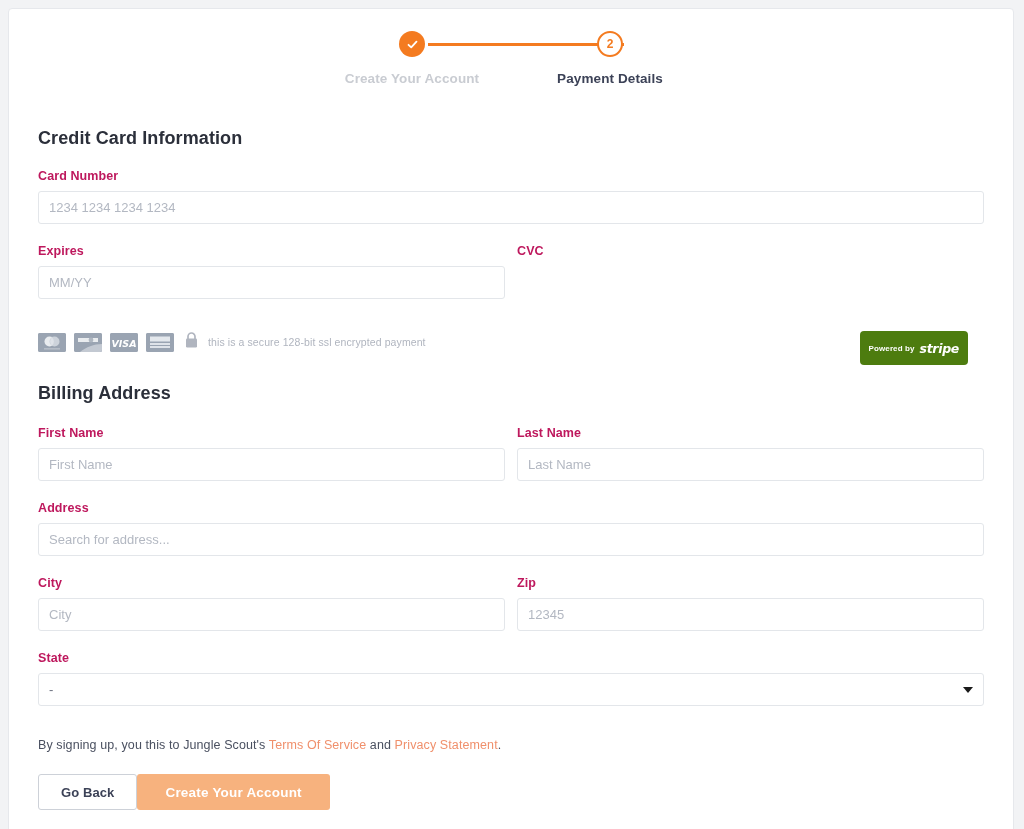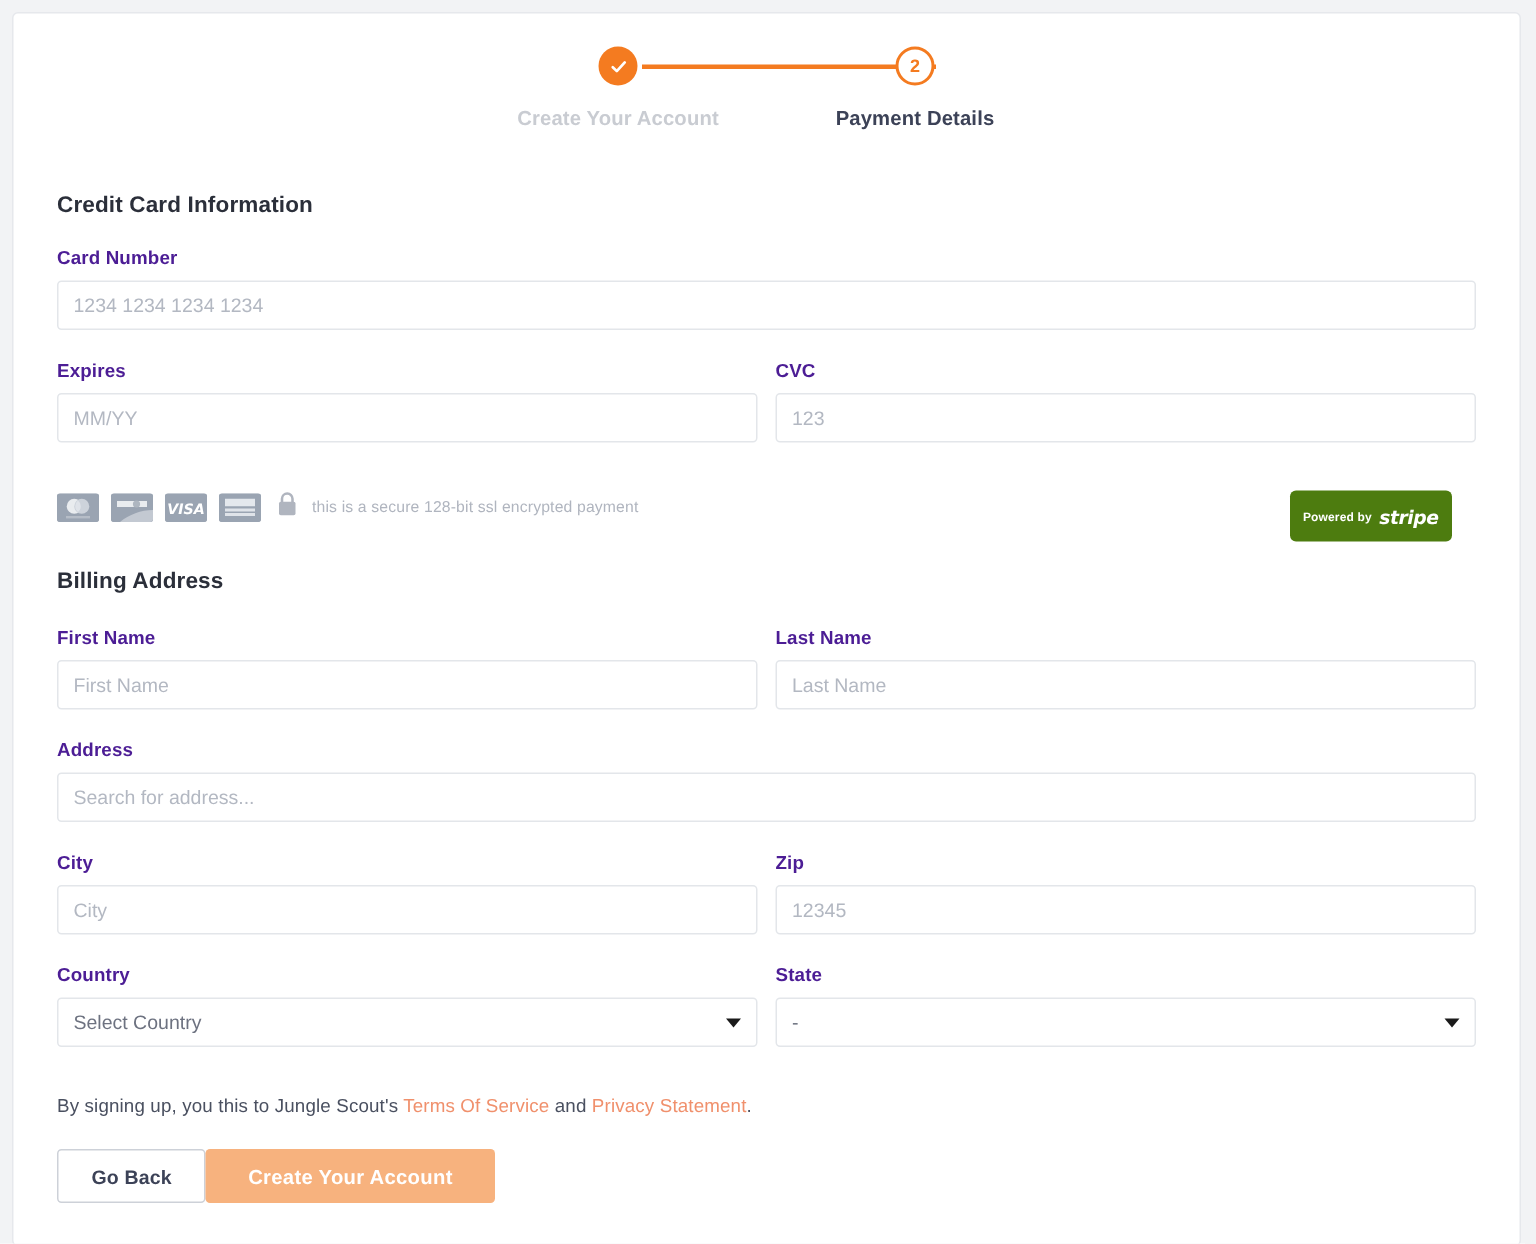--- a/index.html
+++ b/index.html
@@ -84,33 +84,33 @@
     top: 12px;
     left: 115px;
     width: 196px;
     height: 3px;
     background: #f47b20;
     z-index: 1;
   }
 
   
   .section-title {
-    font-size: 15px;
+    font-size: 18px;
     font-weight: bold;
     color: #2b2f3a;
     margin-top: 32px;
     margin-bottom: 20px;
     letter-spacing: 0.1px;
   }
   .section-title.billing { margin-top: 28px; margin-bottom: 22px; }
 
   .field-label {
     font-size: 12.5px;
     font-weight: bold;
-    color: #4c1d95;
+    color: #be185d;
     margin-bottom: 8px;
     letter-spacing: 0.1px;
   }
 
   .field-block { margin-bottom: 20px; }
 
   .input {
     width: 100%;
     height: 33px;
     border: 1px solid #e3e6ea;
@@ -301,21 +301,20 @@
       <input class="input" type="text" placeholder="1234 1234 1234 1234" style="">
     </div>
 
     <div class="row">
       <div class="col field-block">
         <div class="field-label">Expires</div>
         <input class="input" type="text" placeholder="MM/YY" style="">
       </div>
       <div class="col field-block">
         <div class="field-label">CVC</div>
-        <input class="input" type="text" placeholder="123" style="">
       </div>
     </div>
 
     <div class="secure-row">
 
       <div class="card-logo">
         <svg width="28" height="19" viewBox="0 0 28 19" aria-hidden="true">
           <rect width="28" height="19" fill="#9aa4b2"></rect>
           <circle cx="11.5" cy="8.5" r="5" fill="#e9ecef"></circle>
           <circle cx="16.5" cy="8.5" r="5" fill="#cdd3db"></circle>
@@ -388,27 +387,20 @@
         <input class="input" type="text" placeholder="City" style="">
       </div>
       <div class="col field-block">
         <div class="field-label">Zip</div>
         <input class="input" type="text" placeholder="12345" style="">
       </div>
     </div>
 
     <div class="row">
       <div class="col field-block">
-        <div class="field-label">Country</div>
-        <div class="select-wrap">
-          <div class="select placeholderish">Select Country</div>
-          <span class="select-arrow"></span>
-        </div>
-      </div>
-      <div class="col field-block">
         <div class="field-label">State</div>
         <div class="select-wrap">
           <div class="select placeholderish">-</div>
           <span class="select-arrow"></span>
         </div>
       </div>
     </div>
 
     <div class="terms">
       <span>By signing up, you this to Jungle Scout's </span><a href="#">Terms Of Service</a><span> and </span><a href="#">Privacy Statement</a><span>.</span>

